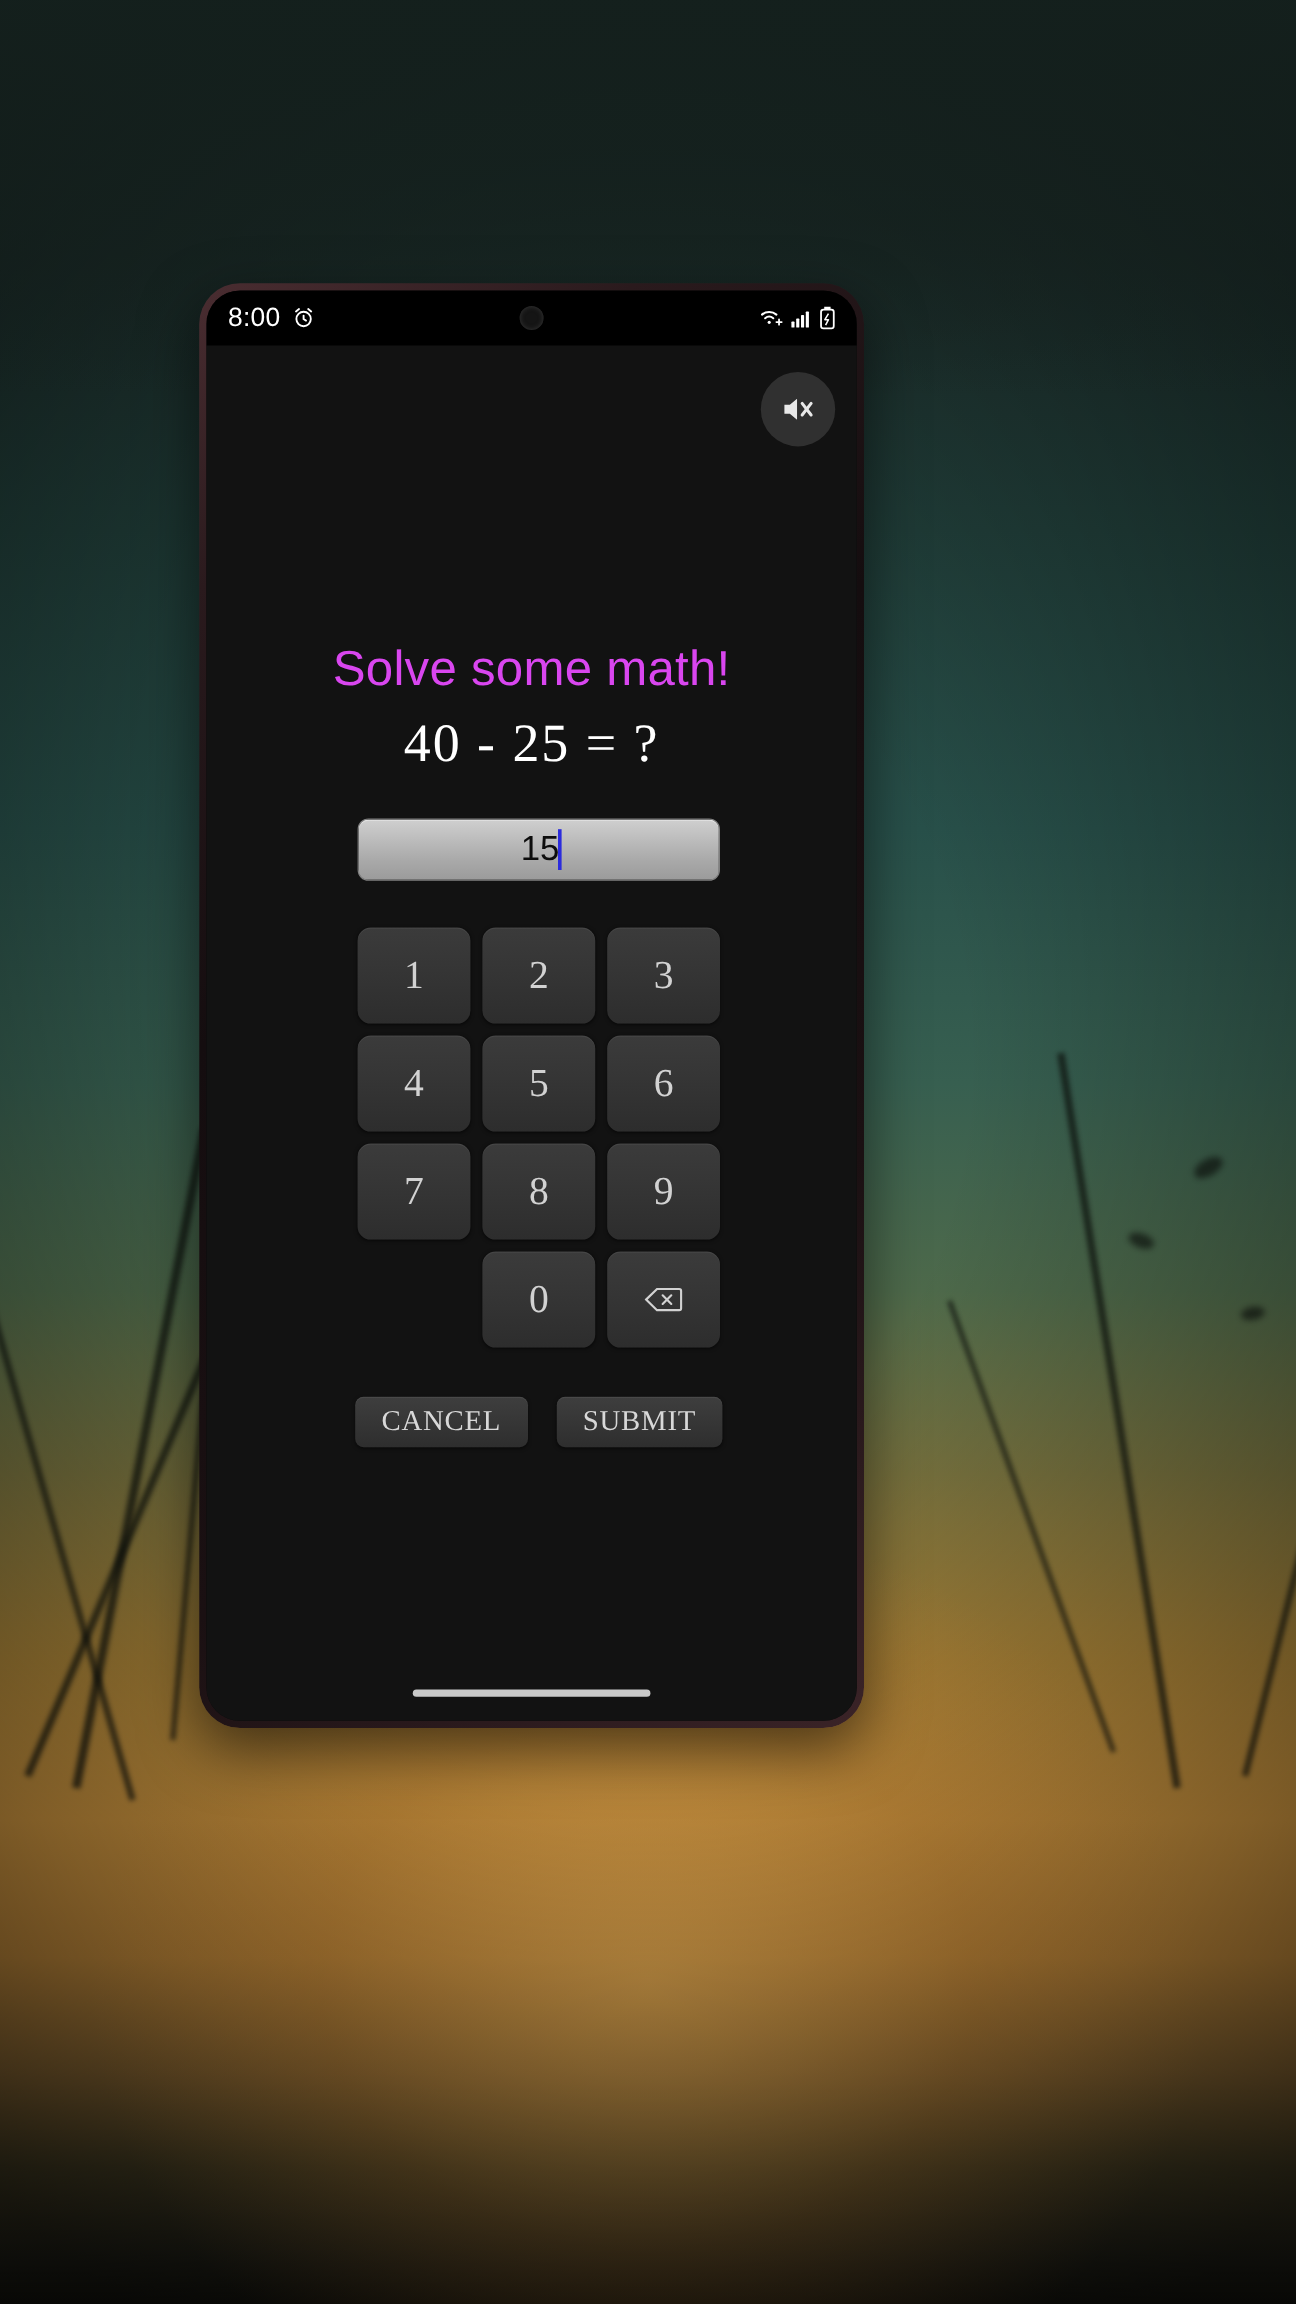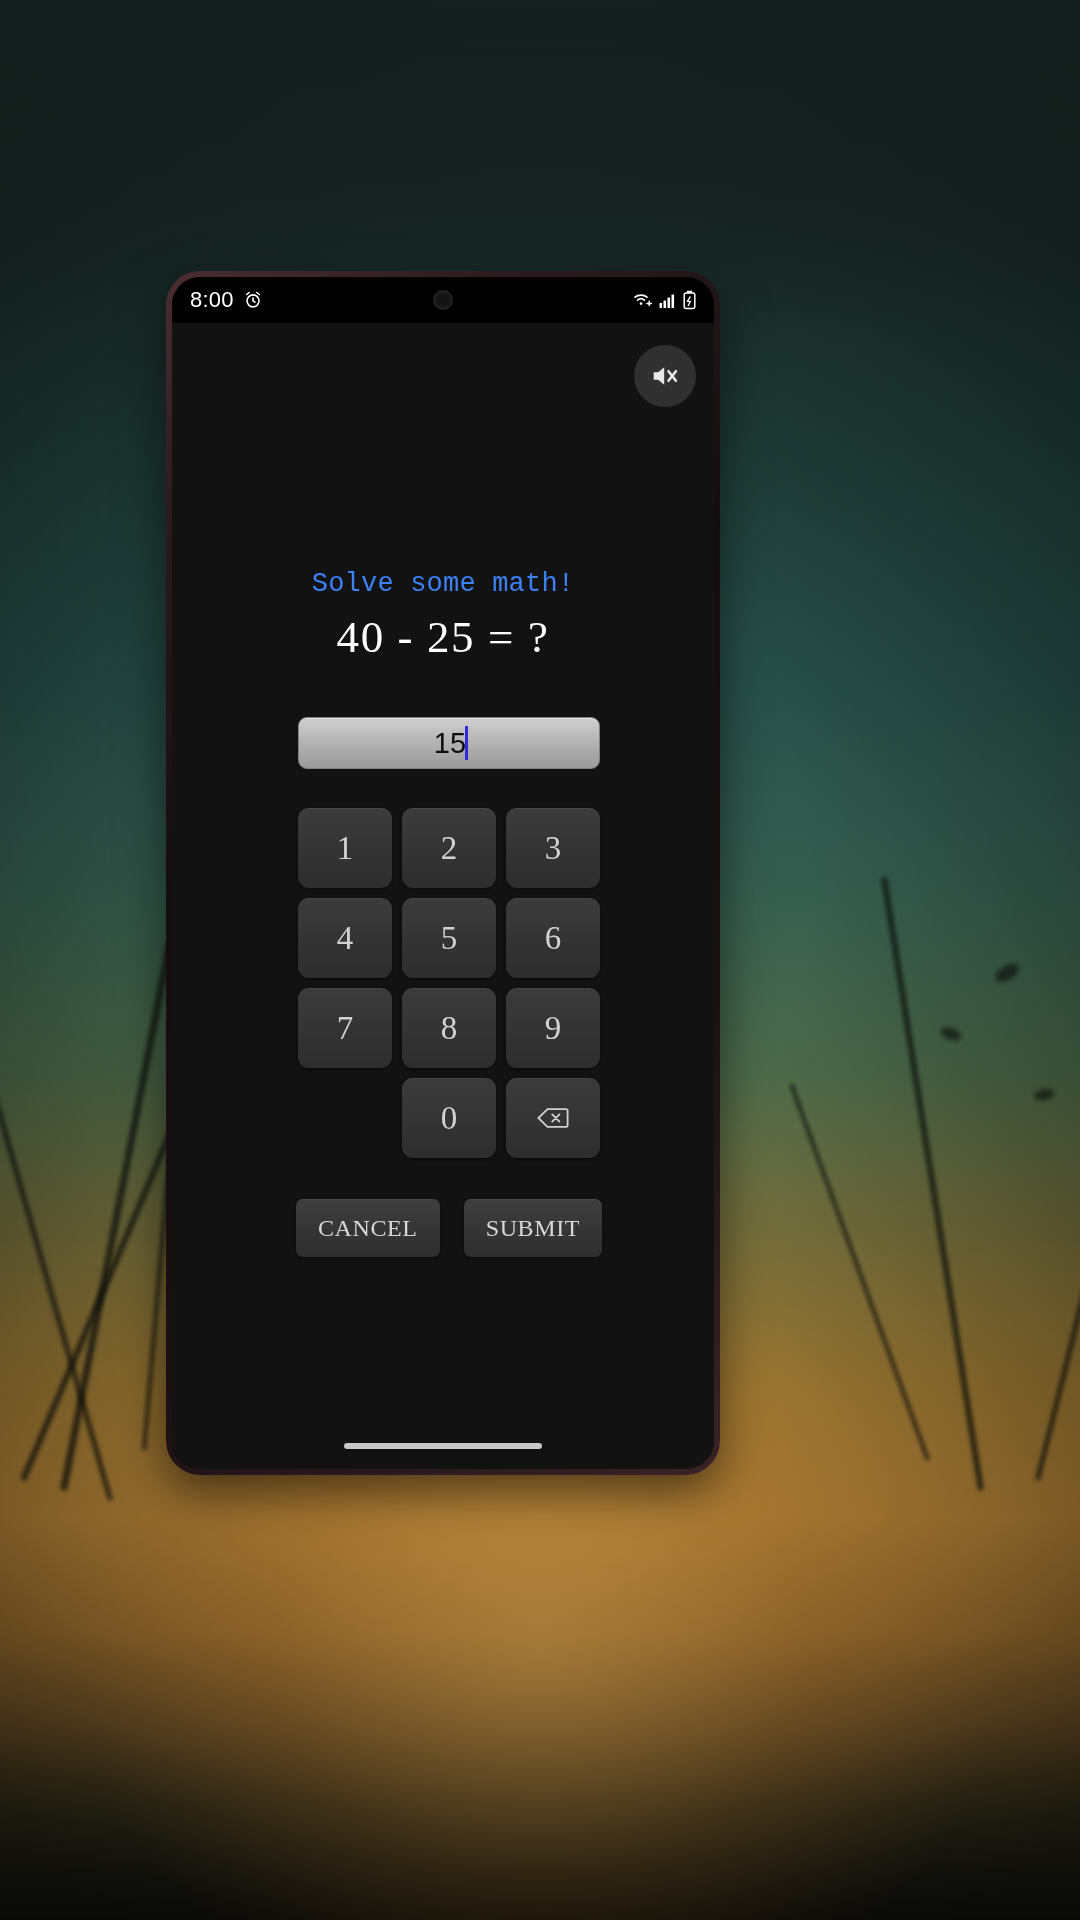--- a/index.html
+++ b/index.html
@@ -83,21 +83,20 @@
   
   .phone {
     position: absolute;
     left: 166px; top: 236px;
     width: 554px; height: 1204px;
     border-radius: 34px;
     background: linear-gradient(145deg, #4a2d31 0%, #2a1a1d 16%, #140d0f 40%, #1a1012 70%, #3a2327 100%);
     padding: 6px;
     box-sizing: border-box;
     box-shadow: 0 18px 48px rgba(0,0,0,0.55);
-    margin-top: 35px;
   }
   .phone-inner {
     position: relative;
     width: 100%; height: 100%;
     border-radius: 28px;
     background: #0c0c0c;
     overflow: hidden;
   }
   
   .side-btn {
@@ -160,23 +159,23 @@
   }
   .mute-icon { width: 32px; height: 32px; display:block; }
 
   
   .math-area {
     position: absolute;
     left: 0; right: 0; top: 246px;
     text-align: center;
   }
   .solve-title {
-    font-family: Liberation Mono, monospace;
-    font-size: 27px;
-    color: #3b82f6;
+    font-family: Liberation Sans, sans-serif;
+    font-size: 41px;
+    color: #d946ef;
     margin-bottom: 12px;
     letter-spacing: 0.2px;
   }
   .equation {
     font-family: "Liberation Serif", serif;
     font-size: 45px;
     color: #ffffff;
     letter-spacing: 1.6px;
   }
 
@@ -237,21 +236,21 @@
 
   
   .actions {
     position: absolute;
     left: 124px; top: 876px;
     width: 306px;
     display: flex;
     justify-content: space-between;
   }
   .action-btn {
-    height: 58px;
+    height: 42px;
     border-radius: 7px;
     background: linear-gradient(to bottom, #3e3e3e 0%, #363636 50%, #2e2e2e 100%);
     display: flex; align-items: center; justify-content: center;
     padding: 0 22px;
     cursor: pointer;
     box-shadow: inset 0 1px 0 rgba(255,255,255,0.06), 0 1px 3px rgba(0,0,0,0.5);
   }
   .action-btn span {
     font-family: "Liberation Serif", serif;
     font-size: 24px;

